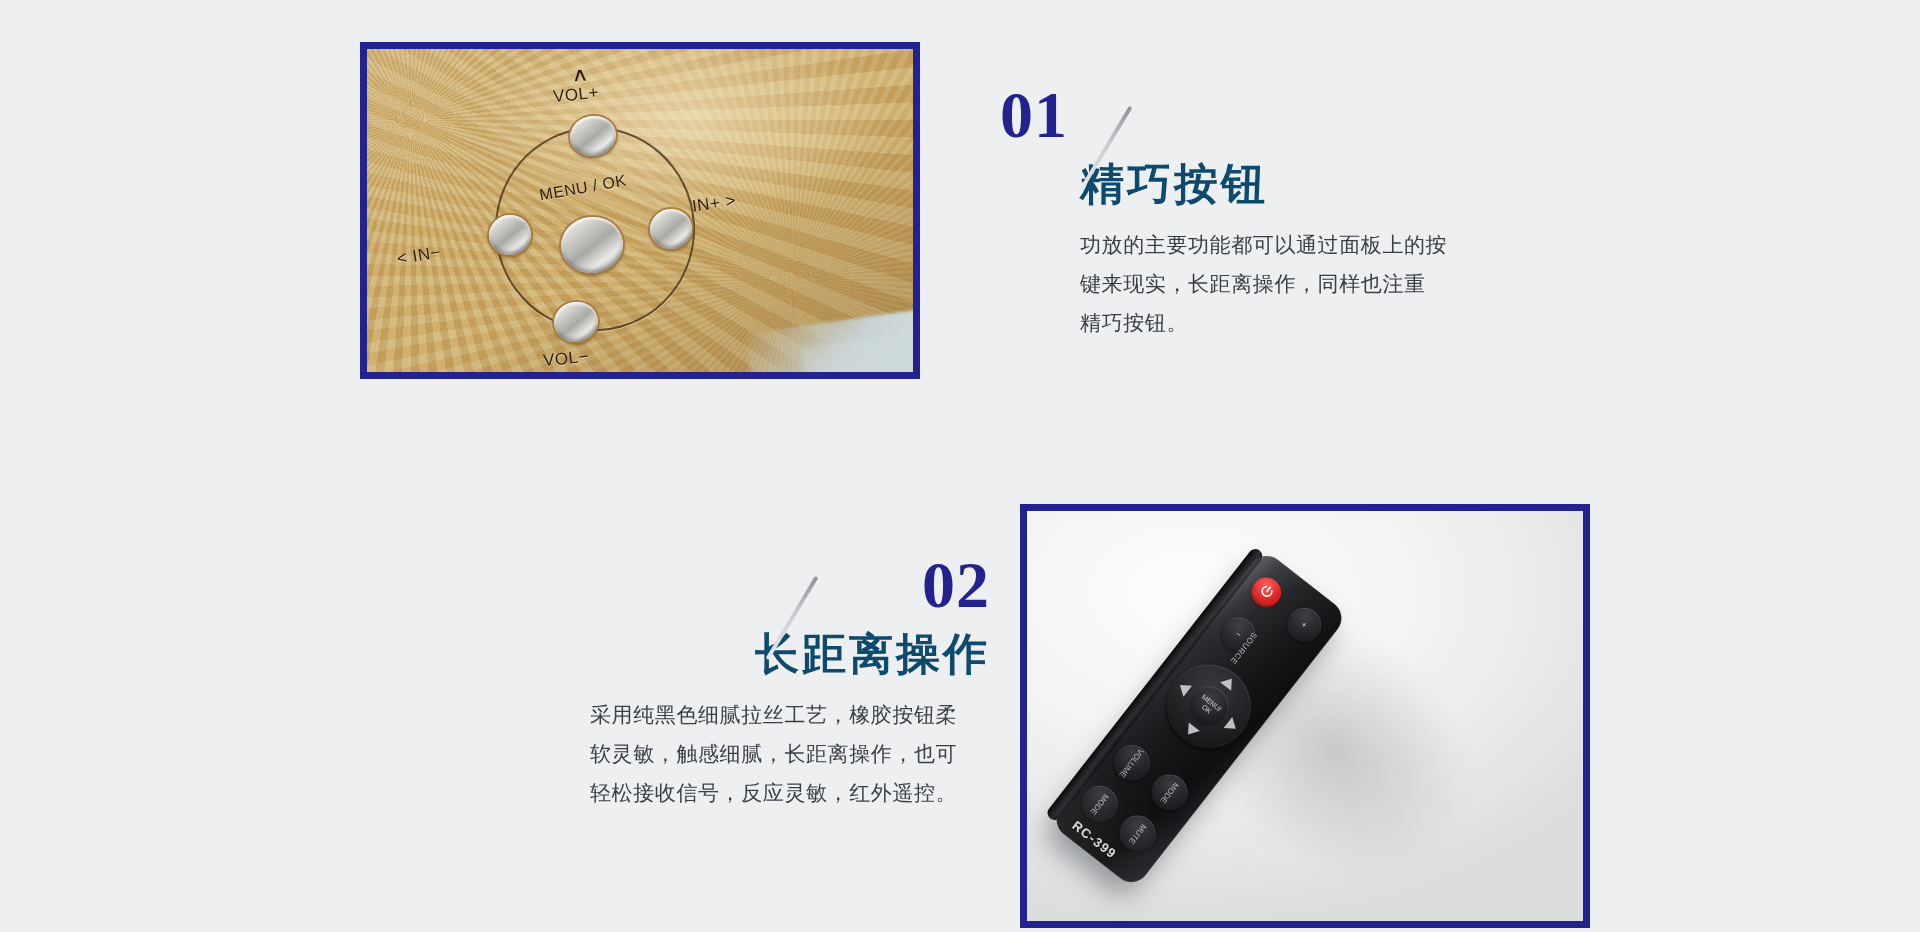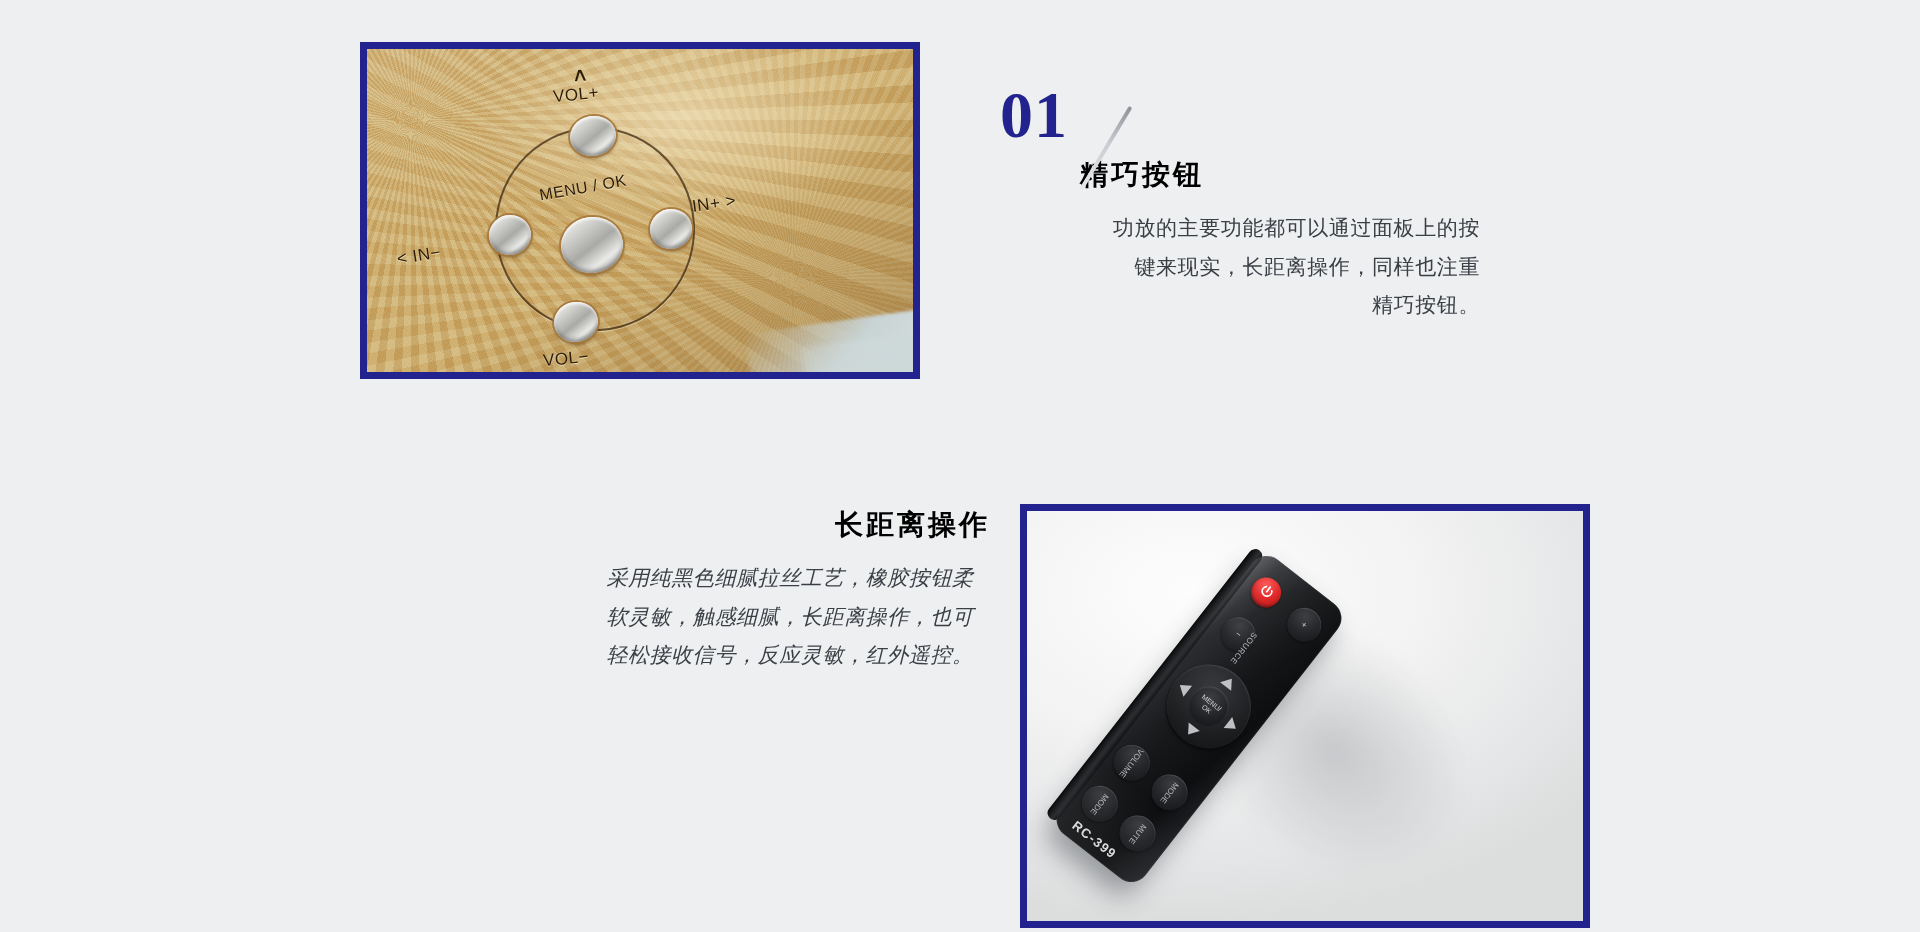--- a/index.html
+++ b/index.html
@@ -298,41 +298,41 @@
     height: 96px;
     background: linear-gradient(to bottom, #8f9399 0%, #c9ccd0 45%, #e8eaec 100%);
     transform: rotate(31deg);
     border-radius: 2px;
   }
   #copy-01 .slash { left: 104px; top: 16px; }
   #copy-02 .slash { right: 196px; top: 16px; }
 
   .sec-heading {
     font-family: "Liberation Sans", "DejaVu Sans", sans-serif;
-    font-size: 28px;
+    font-size: 44px;
     font-weight: 700;
-    color: #000000;
+    color: #0c4a6e;
     letter-spacing: 3px;
     line-height: 1.1;
     margin-top: -44px;
   }
   #copy-01 .sec-heading { padding-left: 80px; }
   #copy-02 .sec-heading { padding-right: 0; }
 
   .sec-body {
     font-family: "Liberation Sans", "DejaVu Sans", sans-serif;
     font-size: 21px;
     color: #3a3f45;
     line-height: 1.85;
     letter-spacing: .6px;
     margin-top: 18px;
     width: 400px;
   }
-  #copy-01 .sec-body { margin-left: 80px; text-align: right; }
-  #copy-02 .sec-body { margin-left: auto; margin-right: 0; text-align: center; font-style: italic; }
+  #copy-01 .sec-body { margin-left: 80px; text-align: left; }
+  #copy-02 .sec-body { margin-left: auto; margin-right: 0; text-align: left; }
 
   .sec-body div { white-space: nowrap; }
 </style>
 </head>
 <body>
 
 <div class="page">
 
   <div class="photo-frame" id="panel-photo">
     <div class="panel-surface"></div>
@@ -365,20 +365,24 @@
     </div>
     <div class="sec-heading">精巧按钮</div>
     <div class="sec-body">
       <div>功放的主要功能都可以通过面板上的按</div>
       <div>键来现实，长距离操作，同样也注重</div>
       <div>精巧按钮。</div>
     </div>
   </div>
 
   <div class="copy-block" id="copy-02">
+    <div class="num-row">
+      <span class="big-num">02</span>
+      <span class="slash"></span>
+    </div>
     <div class="sec-heading">长距离操作</div>
     <div class="sec-body">
       <div>采用纯黑色细腻拉丝工艺，橡胶按钮柔</div>
       <div>软灵敏，触感细腻，长距离操作，也可</div>
       <div>轻松接收信号，反应灵敏，红外遥控。</div>
     </div>
   </div>
 
   <div class="photo-frame" id="remote-photo">
     <div class="remote-bg"></div>

